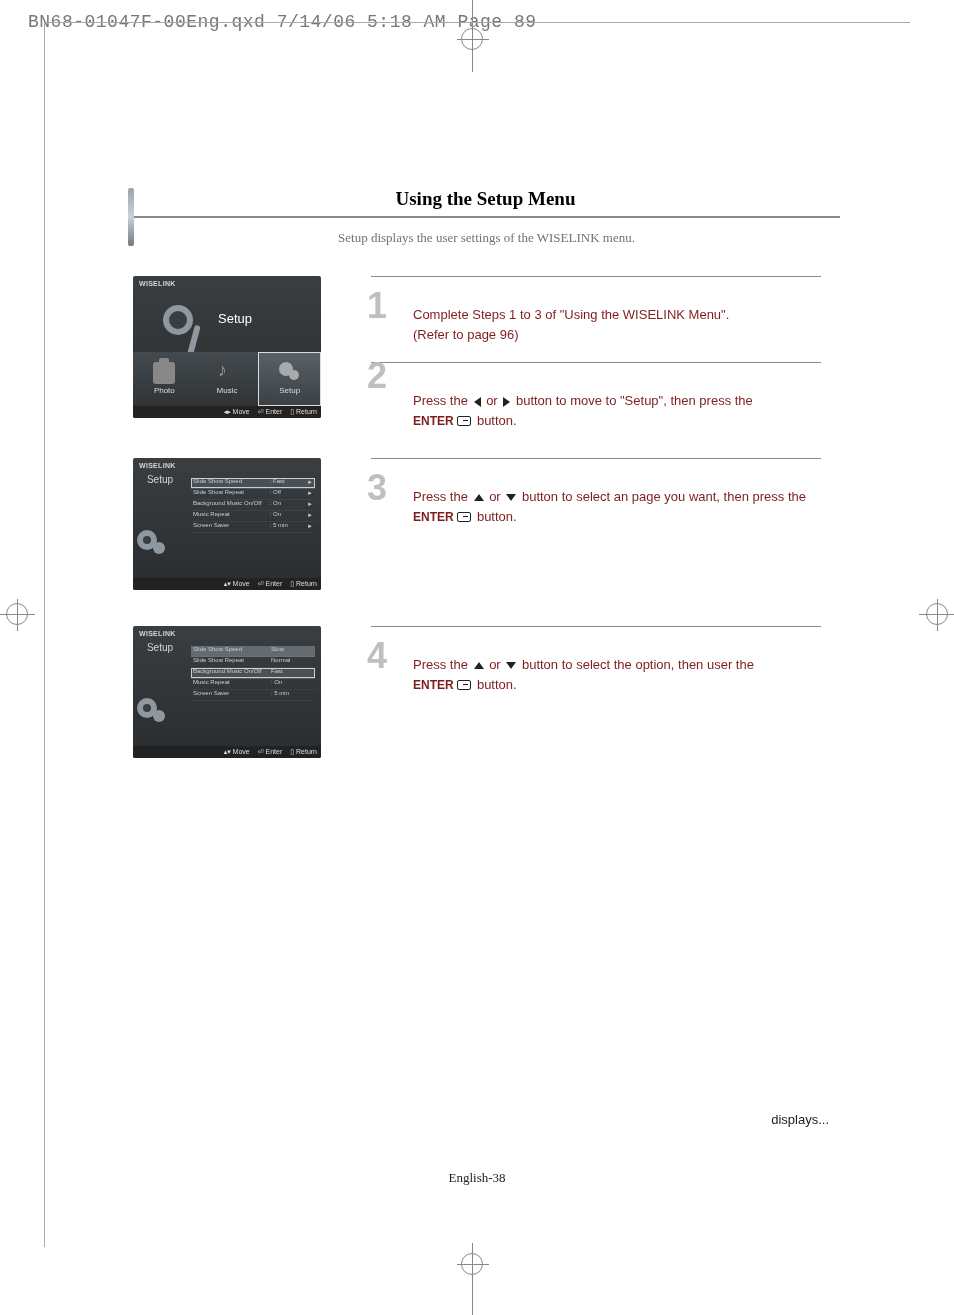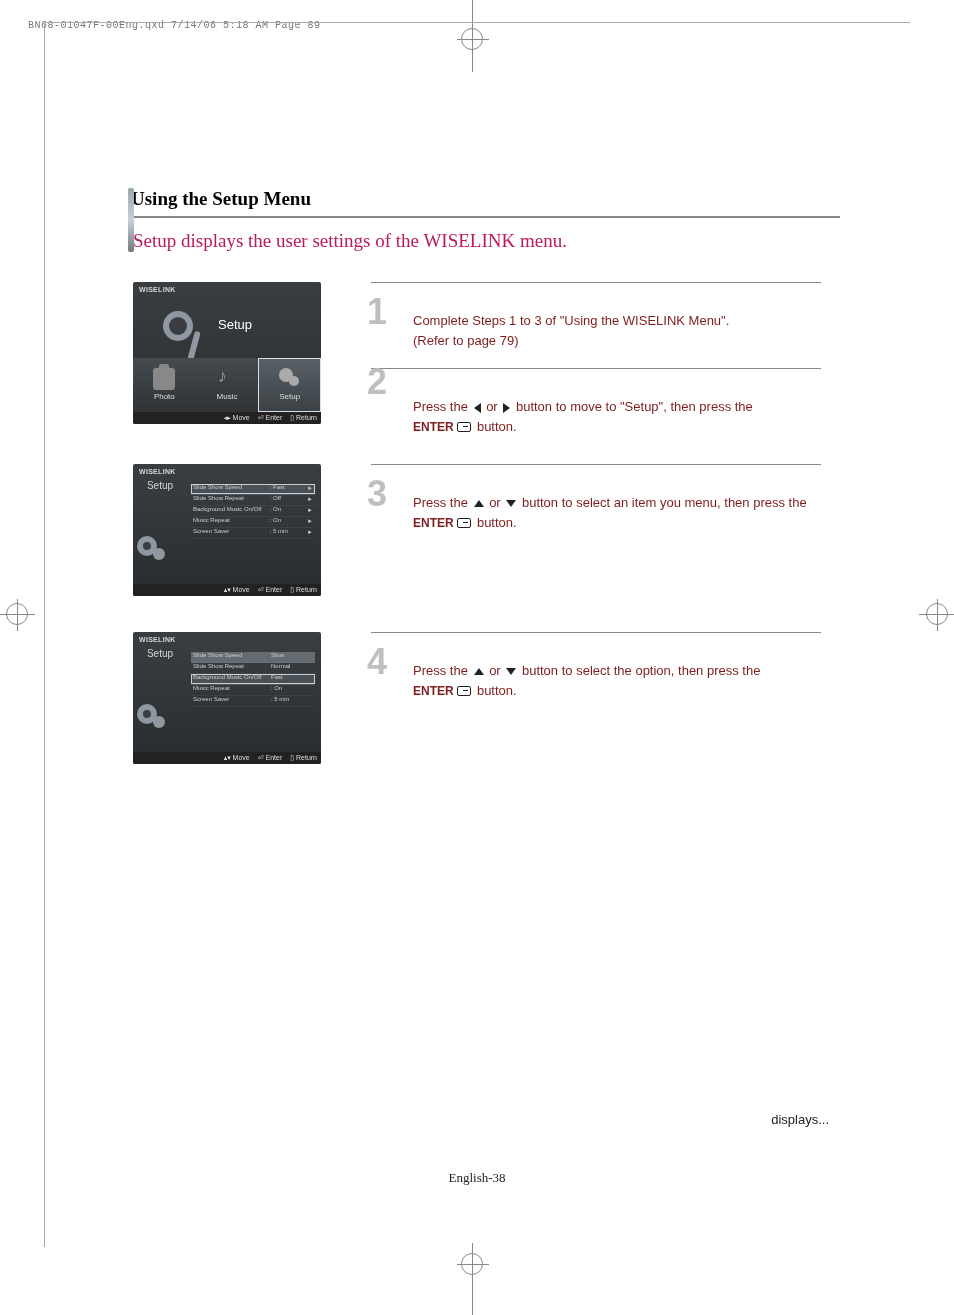--- a/index.html
+++ b/index.html
@@ -6,24 +6,24 @@
   body {
     width: 954px;
     height: 1315px;
     background: #fff;
     font-family: Arial, Helvetica, sans-serif;
     position: relative;
     color: #000;
   }
   .topinfo {
     position: absolute;
-    top: 20px;
+    top: 12px;
     left: 28px;
     font-family: "Courier New", monospace;
-    font-size: 10px;
+    font-size: 18px;
     color: #777;
     letter-spacing: 0.5px;
   }
   .crop-mark { position: absolute; background: #888; }
   .crop-top-v { width: 1px; height: 72px; top: 0; left: 472px; }
   .crop-top-circle { position:absolute; top:28px; left:461px; width:22px; height:22px; border:1px solid #888; border-radius:50%; background:#fff; }
   .crop-top-circle::before, .crop-top-circle::after { content:""; position:absolute; background:#888; }
   .crop-top-circle::before { left:10px; top:-5px; width:1px; height:32px; }
   .crop-top-circle::after { top:10px; left:-5px; height:1px; width:32px; }
   .crop-bot-v { width:1px; height:72px; top:1243px; left:472px; }
@@ -53,40 +53,41 @@
   .content {
     position: absolute;
     top: 188px;
     left: 128px;
     width: 712px;
   }
   .title-scope {
     position: relative;
     padding-left: 3px;
     margin-bottom: 30px;
+    text-align: center;
   }
   .vbar {
     position: absolute;
     left: 0; top: 0; bottom: 0;
     width: 6px;
     background: linear-gradient(180deg,#9aa6ad 0%, #c9d1d5 50%, #6f7a80 100%);
     border-radius: 2px;
   }
   .title {
     font-family: "Times New Roman", serif;
     font-weight: bold;
     font-size: 19px;
     border-bottom: 2px solid #888;
     padding-bottom: 6px;
     margin-bottom: 12px;
   }
   .subtitle {
     font-family: "Times New Roman", serif;
-    font-size: 19px;
-    color: #be185d;
+    font-size: 13px;
+    color: #737373;
     padding-left: 2px;
   }
   .step-row {
     display: flex;
     align-items: flex-start;
     width: 700px;
     margin-left: 5px;
     margin-bottom: 10px;
   }
   .screenshot-col { width: 220px; flex-shrink:0; }
@@ -246,21 +247,21 @@
           <span class="fi">⏎ <span>Enter</span></span>
           <span class="fi">▯ <span>Return</span></span>
         </div>
       </div>
     </div>
     <div class="text-col">
       <div class="text-top-rule"></div>
       <div class="bignum">1</div>
       <div class="step-text">
         <span>Complete Steps 1 to 3 of  "Using the WISELINK Menu".</span><br>
-        <span>(Refer to page 79)</span>
+        <span>(Refer to page 96)</span>
       </div>
       <div class="text-top-rule" style="margin-top:18px;"></div>
       <div class="bignum" style="top:82px;">2</div>
       <div class="step-text">
         <span>Press the </span><span class="arrow arrow-left"></span><span> or </span><span class="arrow arrow-right"></span><span> button to move to "Setup", then press the</span><br>
         <span class="enter">ENTER</span> <span class="enter-glyph"></span><span> button.</span>
       </div>
     </div>
   </div>
 
@@ -306,21 +307,21 @@
           <span class="fi">▴▾ <span>Move</span></span>
           <span class="fi">⏎ <span>Enter</span></span>
           <span class="fi">▯ <span>Return</span></span>
         </div>
       </div>
     </div>
     <div class="text-col">
       <div class="text-top-rule"></div>
       <div class="bignum">3</div>
       <div class="step-text">
-        <span>Press the </span><span class="arrow arrow-up"></span><span> or </span><span class="arrow arrow-down"></span><span> button to select an item you menu, then press the</span><br>
+        <span>Press the </span><span class="arrow arrow-up"></span><span> or </span><span class="arrow arrow-down"></span><span> button to select an page you want, then press the</span><br>
         <span class="enter">ENTER</span> <span class="enter-glyph"></span><span> button.</span>
       </div>
     </div>
   </div>
 
   <div class="step-row" style="margin-top:36px;">
     <div class="screenshot-col">
       <div class="shot shot23">
         <div class="wiselink-label">WISELINK</div>
         <div class="sidebar">
@@ -356,21 +357,21 @@
           <span class="fi">▴▾ <span>Move</span></span>
           <span class="fi">⏎ <span>Enter</span></span>
           <span class="fi">▯ <span>Return</span></span>
         </div>
       </div>
     </div>
     <div class="text-col">
       <div class="text-top-rule"></div>
       <div class="bignum">4</div>
       <div class="step-text">
-        <span>Press the </span><span class="arrow arrow-up"></span><span> or </span><span class="arrow arrow-down"></span><span> button to select the option, then press the</span><br>
+        <span>Press the </span><span class="arrow arrow-up"></span><span> or </span><span class="arrow arrow-down"></span><span> button to select the option, then user the</span><br>
         <span class="enter">ENTER</span> <span class="enter-glyph"></span><span> button.</span>
       </div>
     </div>
   </div>
 </div>
 
 <div class="continued">displays...</div>
 <div class="pagefoot">English-38</div>
 
 </body></html>

